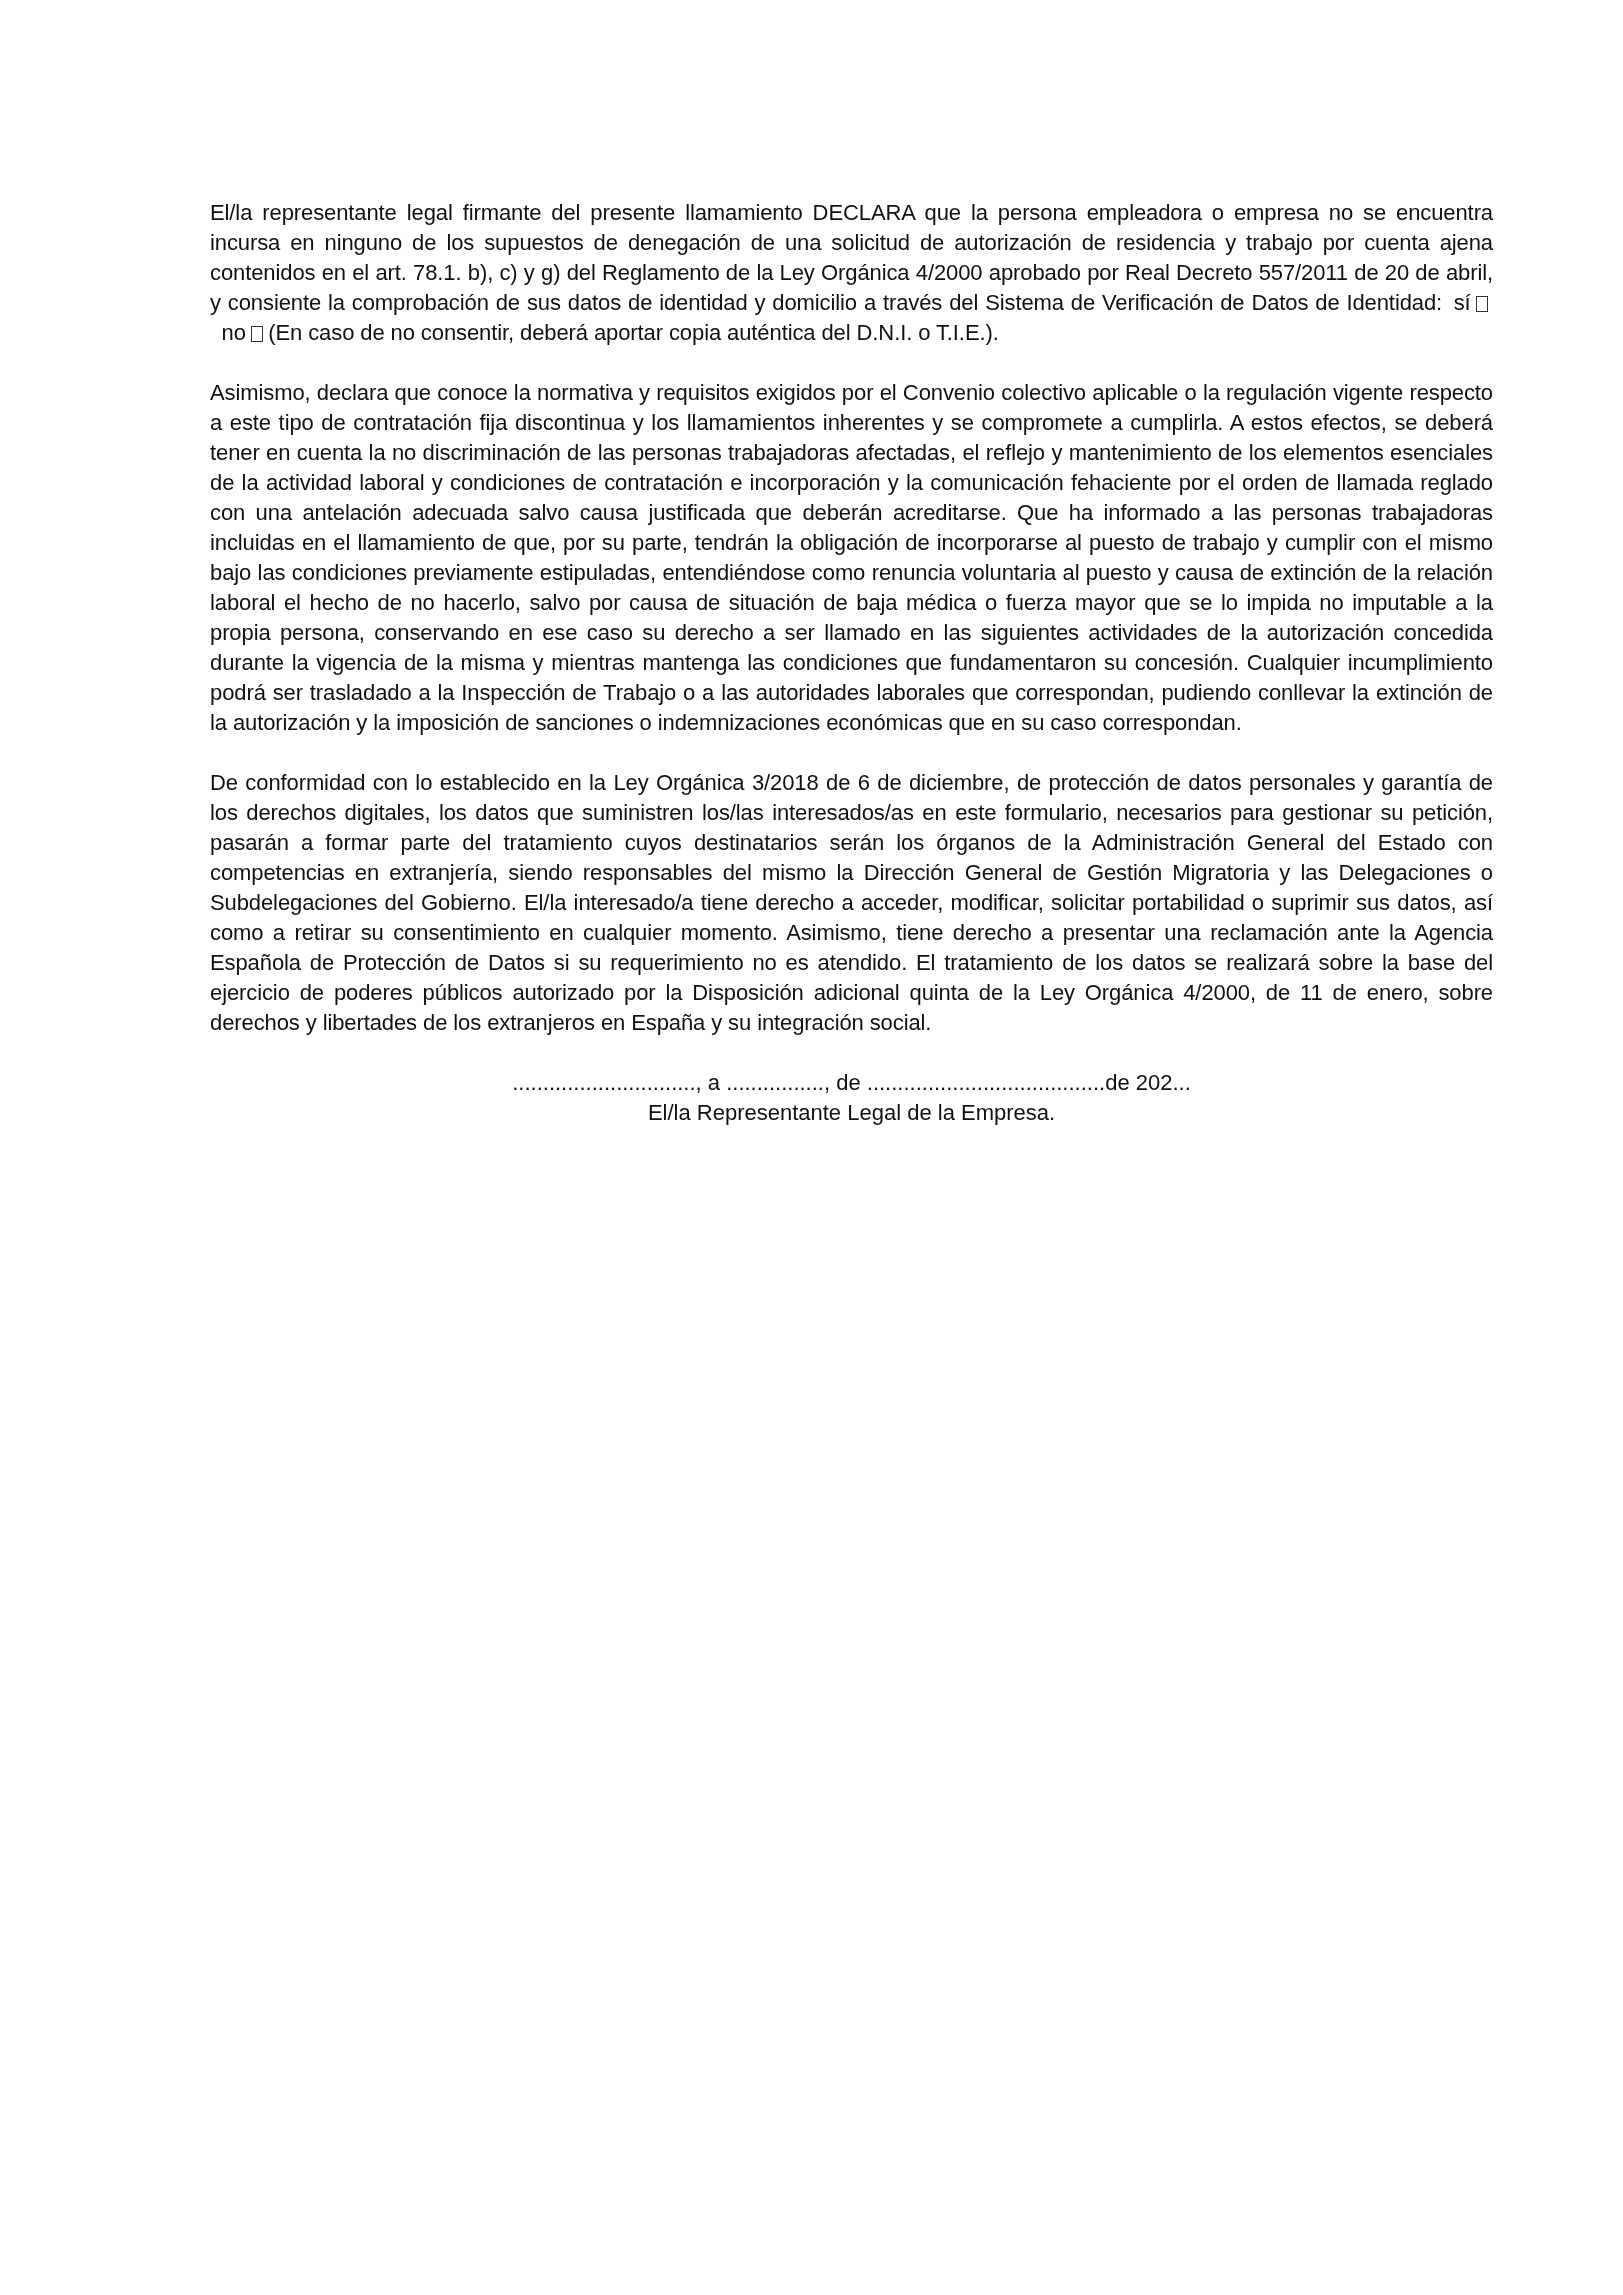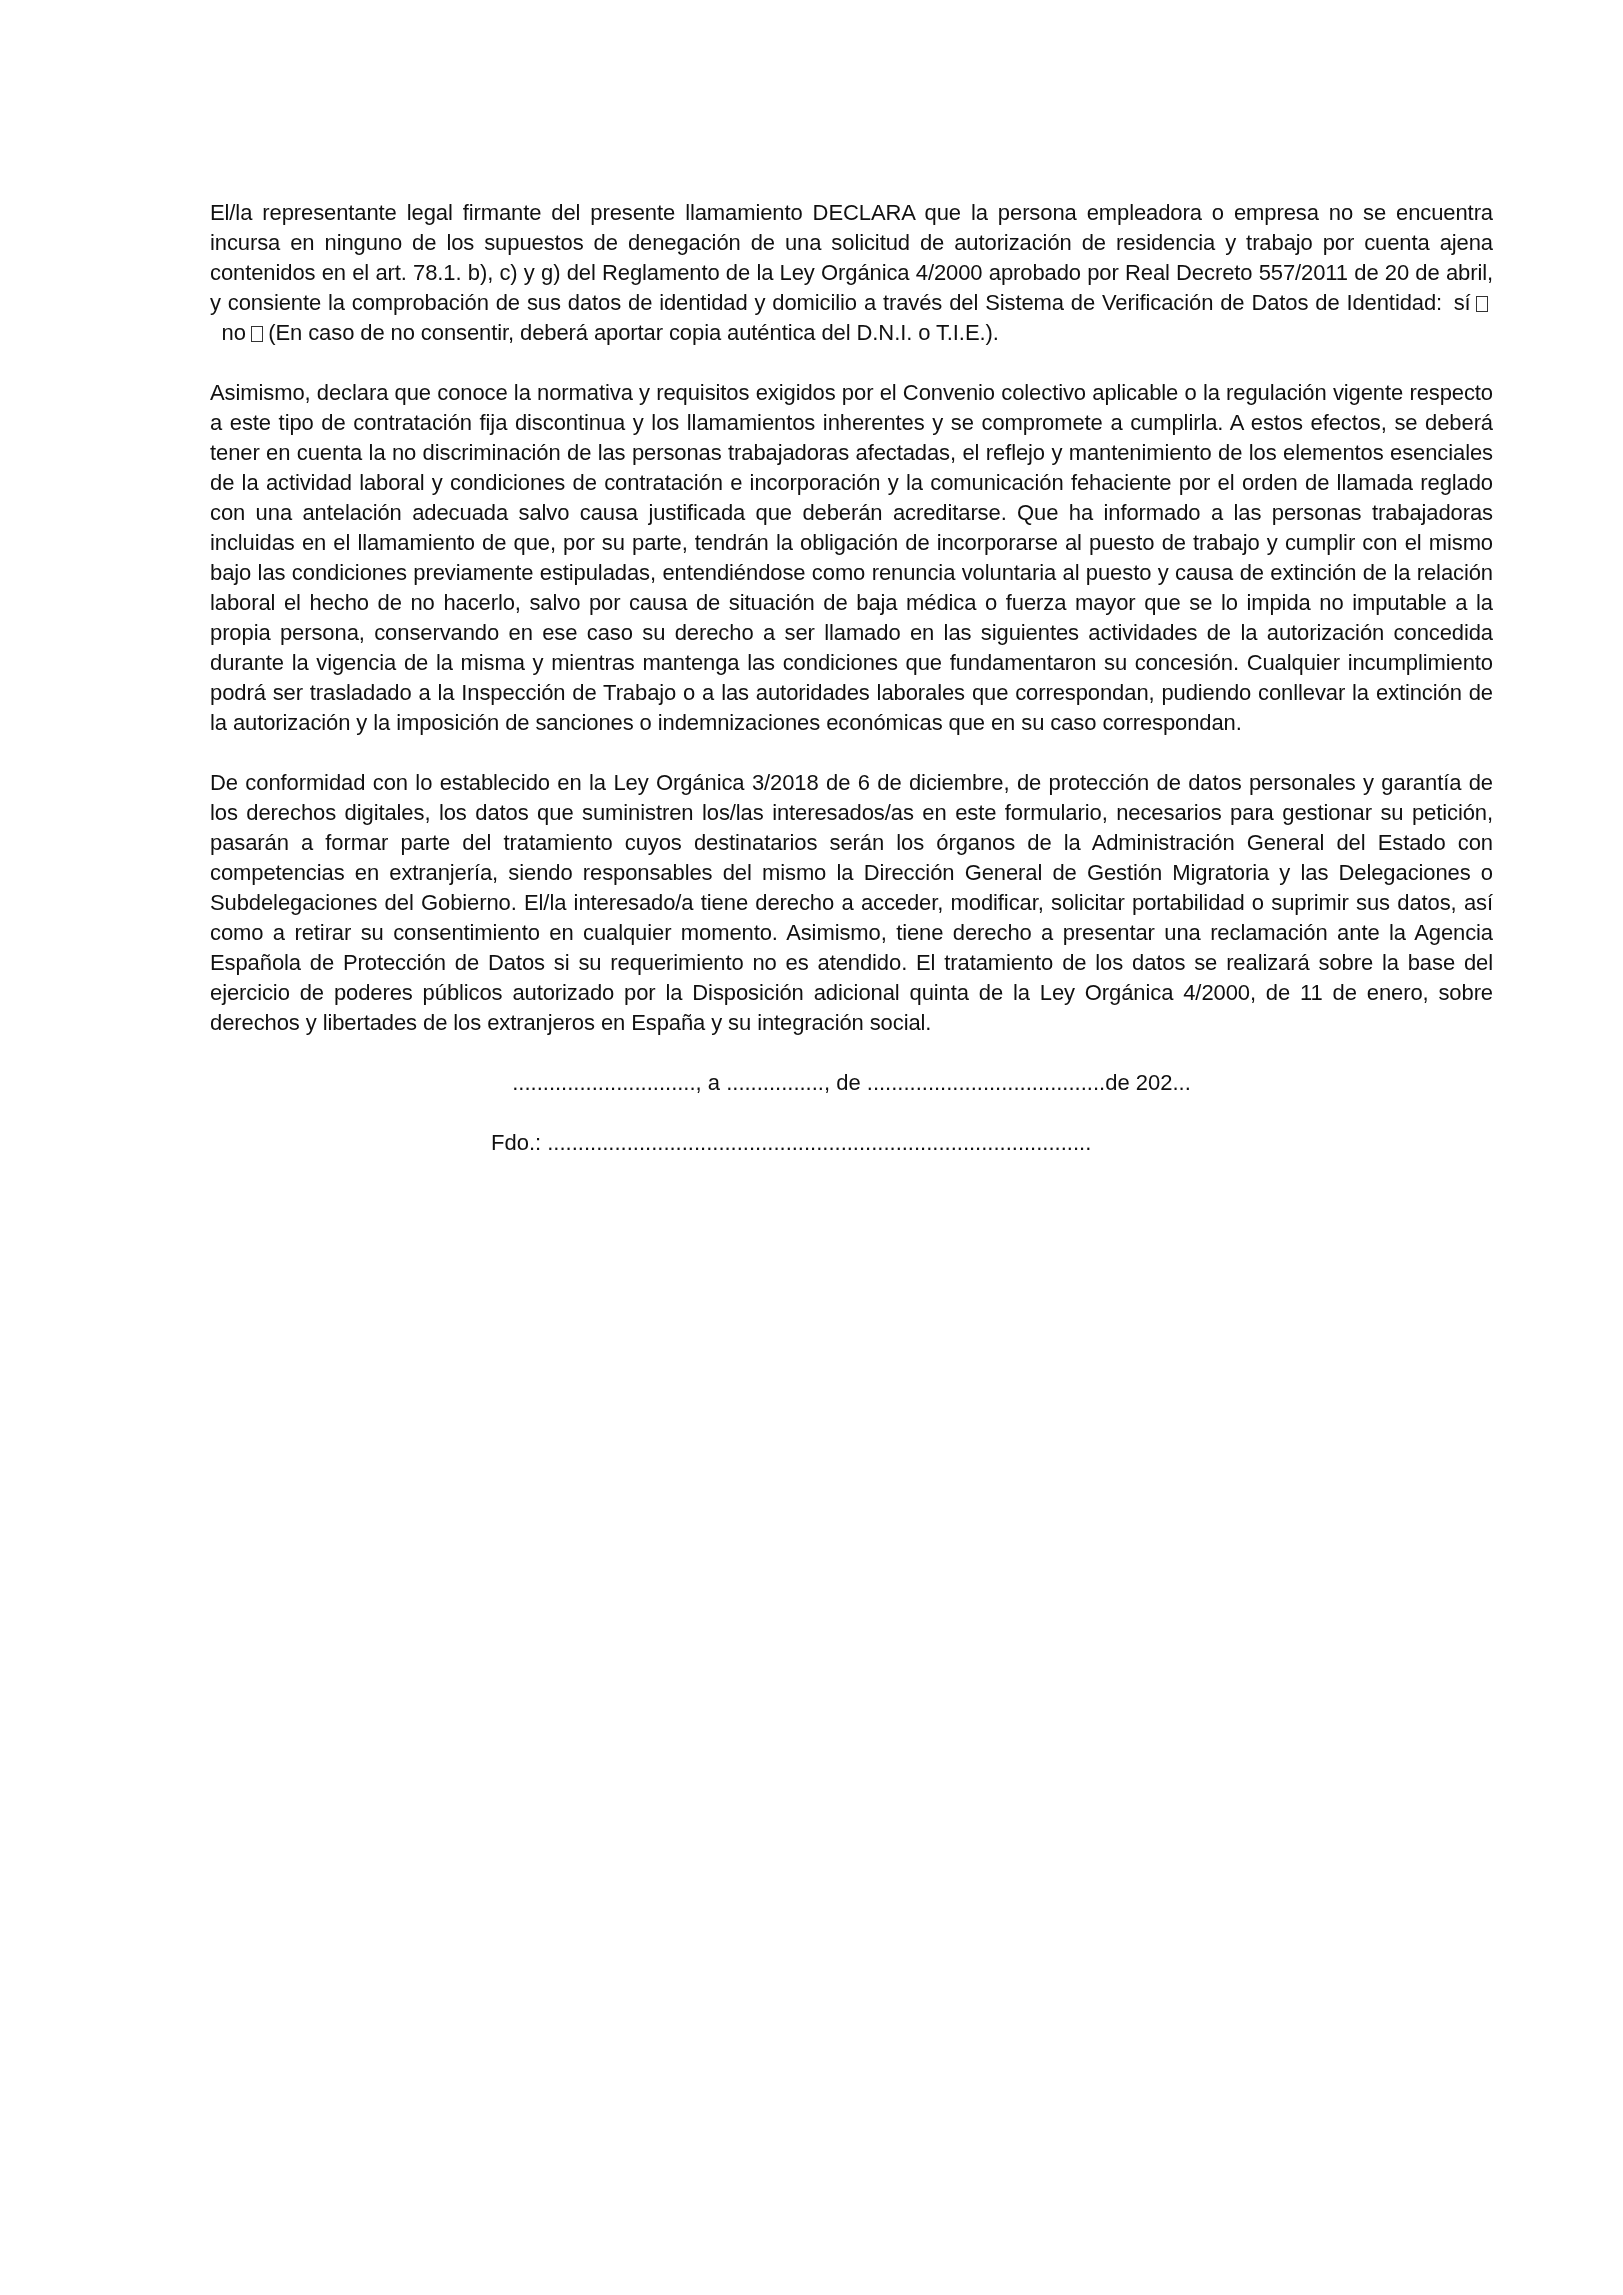--- a/index.html
+++ b/index.html
@@ -61,17 +61,17 @@
 <div class="page">
 
   <p class="para"><span>El/la representante legal firmante del presente llamamiento DECLARA que la persona empleadora o empresa no se encuentra incursa en ninguno de los supuestos de denegación de una solicitud de autorización de residencia y trabajo por cuenta ajena contenidos en el art. 78.1. b), c) y g) del Reglamento de la Ley Orgánica 4/2000 aprobado por Real Decreto 557/2011 de 20 de abril, y consiente la comprobación de sus datos de identidad y domicilio a través del Sistema de Verificación de Datos de Identidad:</span><span class="opt-label">sí</span><span class="checkbox"></span><span class="opt-label">no</span><span class="checkbox"></span><span>(En caso de no consentir, deberá aportar copia auténtica del D.N.I. o T.I.E.).</span></p>
 
   <p class="para">Asimismo, declara que conoce la normativa y requisitos exigidos por el Convenio colectivo aplicable o la regulación vigente respecto a este tipo de contratación fija discontinua y los llamamientos inherentes y se compromete a cumplirla. A estos efectos, se deberá tener en cuenta la no discriminación de las personas trabajadoras afectadas, el reflejo y mantenimiento de los elementos esenciales de la actividad laboral y condiciones de contratación e incorporación y la comunicación fehaciente por el orden de llamada reglado con una antelación adecuada salvo causa justificada que deberán acreditarse. Que ha informado a las personas trabajadoras incluidas en el llamamiento de que, por su parte, tendrán la obligación de incorporarse al puesto de trabajo y cumplir con el mismo bajo las condiciones previamente estipuladas, entendiéndose como renuncia voluntaria al puesto y causa de extinción de la relación laboral el hecho de no hacerlo, salvo por causa de situación de baja médica o fuerza mayor que se lo impida no imputable a la propia persona, conservando en ese caso su derecho a ser llamado en las siguientes actividades de la autorización concedida durante la vigencia de la misma y mientras mantenga las condiciones que fundamentaron su concesión. Cualquier incumplimiento podrá ser trasladado a la Inspección de Trabajo o a las autoridades laborales que correspondan, pudiendo conllevar la extinción de la autorización y la imposición de sanciones o indemnizaciones económicas que en su caso correspondan.</p>
 
   <p class="para last">De conformidad con lo establecido en la Ley Orgánica 3/2018 de 6 de diciembre, de protección de datos personales y garantía de los derechos digitales, los datos que suministren los/las interesados/as en este formulario, necesarios para gestionar su petición, pasarán a formar parte del tratamiento cuyos destinatarios serán los órganos de la Administración General del Estado con competencias en extranjería, siendo responsables del mismo la Dirección General de Gestión Migratoria y las Delegaciones o Subdelegaciones del Gobierno. El/la interesado/a tiene derecho a acceder, modificar, solicitar portabilidad o suprimir sus datos, así como a retirar su consentimiento en cualquier momento. Asimismo, tiene derecho a presentar una reclamación ante la Agencia Española de Protección de Datos si su requerimiento no es atendido. El tratamiento de los datos se realizará sobre la base del ejercicio de poderes públicos autorizado por la Disposición adicional quinta de la Ley Orgánica 4/2000, de 11 de enero, sobre derechos y libertades de los extranjeros en España y su integración social.</p>
 
   <div class="signature">
     <span class="line">.............................., a ................, de .......................................de 202...</span>
-    <span class="fdo">Fdo.: .........................................................................................</span>
+    <span class="line">El/la Representante Legal de la Empresa.</span>
   </div>
 
 </div>
 
 
 </body></html>

